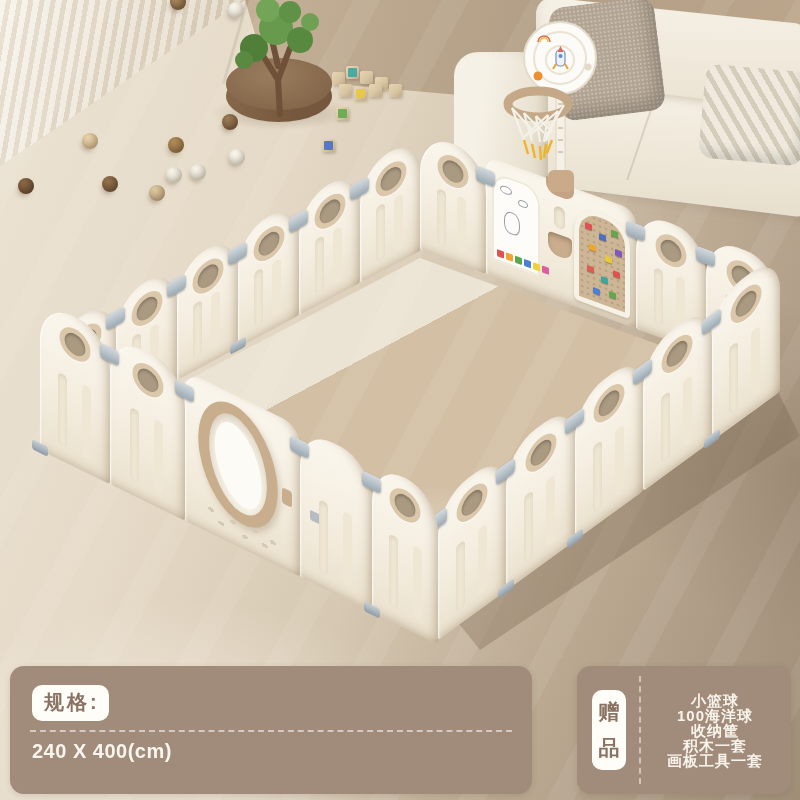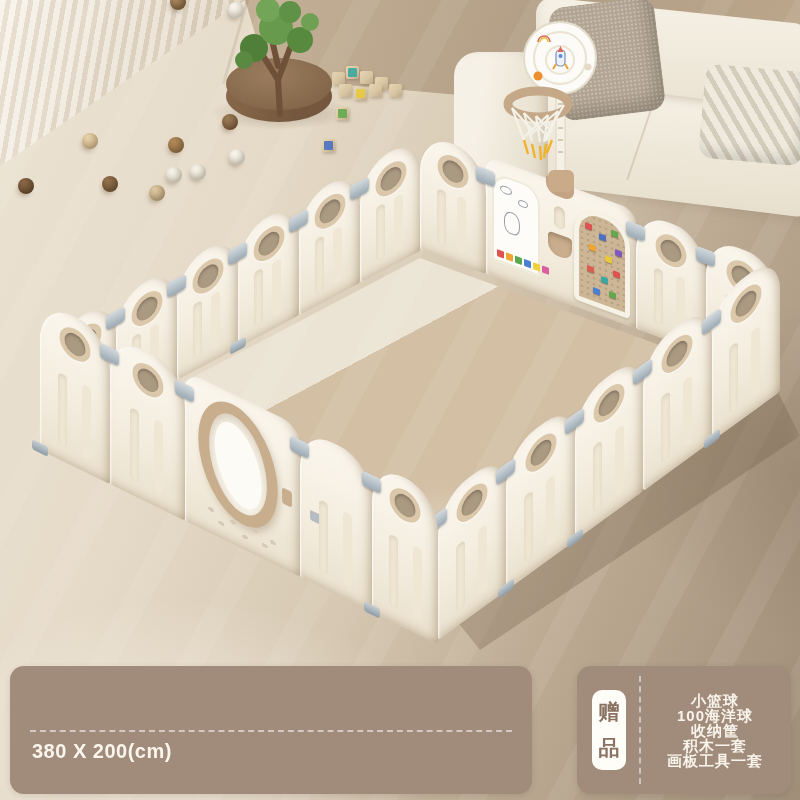--- a/index.html
+++ b/index.html
@@ -362,24 +362,25 @@
     <div class="pn hole slots" style="width:66px;">
         <i class="cap"></i>
         <i class="foot"></i>
       </div>
   </div>
 
   <div class="floor-light"></div>
 
   <div class="info-left">
     <div class="irow r1">
+      <span class="pill">规格:</span>
     </div>
     <div class="idiv"></div>
     <div class="irow r2">
-      <span class="ival">380 X 200(cm)</span>
+      <span class="ival">240 X 400(cm)</span>
     </div>
   </div>
 
   <div class="info-right">
     <div class="gift-pill">
       <span>赠品</span>
     </div>
     <div class="gdiv"></div>
     <div class="glist">
       <span>小篮球</span>

